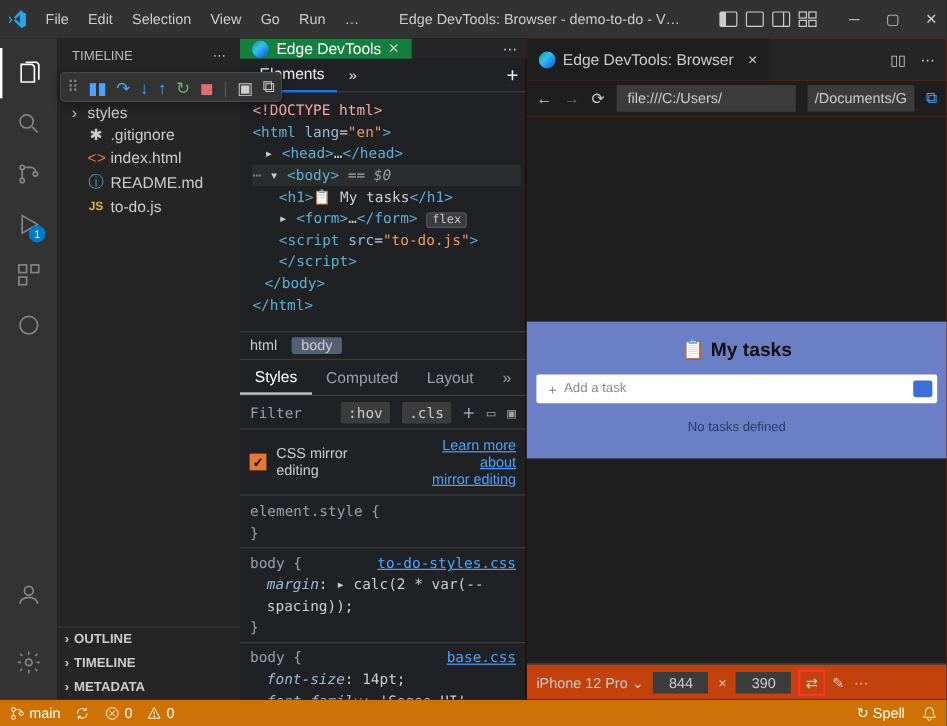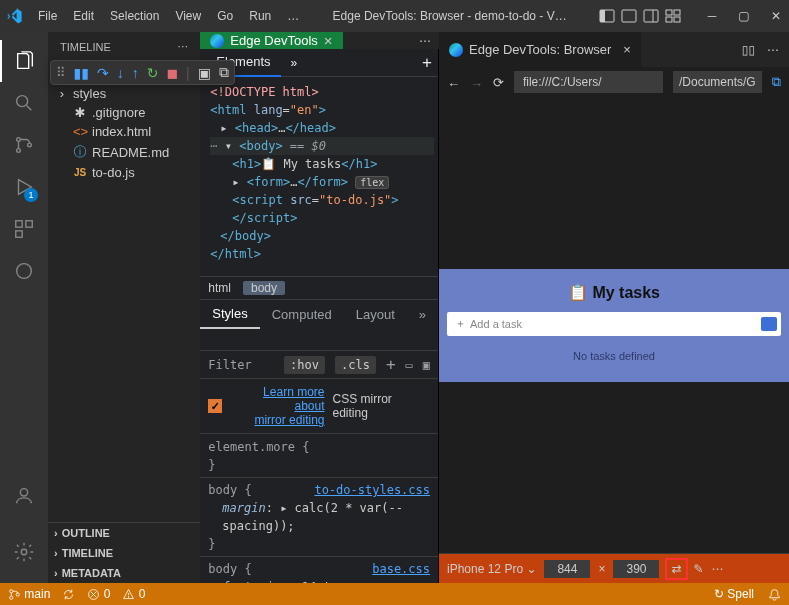--- a/index.html
+++ b/index.html
@@ -76,21 +76,21 @@
   .dom-sel-row { background: #2a2d2e; }
   .dom-dots { color: #888; }
   
   .breadcrumbs { padding: 4px 8px; border-top: 1px solid #3c3c3c; font-size: 12px; color: #ccc; display: flex; gap: 12px; }
   .breadcrumbs .bc-active { background: #546074; padding: 0 8px; border-radius: 2px; }
   
   .styles-tabs { display: flex; border-top: 1px solid #3c3c3c; height: 30px; align-items: center; }
   .styles-tabs .stab { padding: 6px 12px; font-size: 13px; color: #9aa0a6; }
   .styles-tabs .stab.active { color: #fff; border-bottom: 2px solid #ccc; }
   
-  .filter-bar { display: flex; align-items: center; padding: 4px 8px; gap: 10px; font-family: Consolas, monospace; font-size: 12px; border-top: 1px solid #3c3c3c; color: #9aa0a6; margin-top: 21px; }
+  .filter-bar { display: flex; align-items: center; padding: 4px 8px; gap: 10px; font-family: Consolas, monospace; font-size: 12px; border-top: 1px solid #3c3c3c; color: #9aa0a6; }
   .filter-bar .btn { background: #3c3c3c; padding: 2px 6px; border-radius: 2px; color: #ccc; }
   
   .mirror-row { display: flex; align-items: center; padding: 6px 8px; gap: 8px; font-size: 12px; border-top: 1px solid #3c3c3c; }
   .mirror-row .chk { width: 14px; height: 14px; background: #e37933; display: flex; align-items: center; justify-content: center; color: #000; font-size: 11px; font-weight: bold; }
   .mirror-row .link { color: #4aa3ff; text-decoration: underline; }
   
   .styles-pane { font-family: Consolas, monospace; font-size: 12px; padding: 4px 8px; color: #ccc; line-height: 1.5; flex: 1; overflow: hidden; border-top: 1px solid #3c3c3c; }
   .styles-pane .sel { color: #9aa0a6; }
   .styles-pane .prop { color: #9bbbdc; font-style: italic; }
   .styles-pane .val { color: #cccccc; }
@@ -343,25 +343,25 @@
             <span>Filter</span>
             <span style="flex:1"></span>
             <span class="btn">:hov</span>
             <span class="btn">.cls</span>
             <span style="font-size:16px">+</span>
             <span>▭</span>
             <span>▣</span>
           </div>
           <div class="mirror-row">
             <span class="chk">✓</span>
+            <span>CSS mirror editing</span>
             <span style="text-align:right;margin-left:auto"><span class="link"><span>Learn more about</span><br><span>mirror editing</span></span></span>
-            <span>CSS mirror editing</span>
           </div>
           <div class="styles-pane">
-            <div class="sel">element.more {</div>
+            <div class="sel">element.style {</div>
             <div class="sel">}</div>
             <div class="divider"></div>
             <div><span class="sel">body {</span><span class="file">to-do-styles.css</span></div>
             <div style="padding-left:14px"><span class="prop">margin</span>: ▸ <span class="val">calc(2 * var(--spacing));</span></div>
             <div class="sel">}</div>
             <div class="divider"></div>
             <div><span class="sel">body {</span><span class="file">base.css</span></div>
             <div style="padding-left:14px"><span class="prop">font-size</span>: <span class="val">14pt;</span></div>
             <div style="padding-left:14px"><span class="prop">font-family</span>: <span class="val">'Segoe UI', Tahoma, Geneva, Verdana,</span></div>
           </div>

